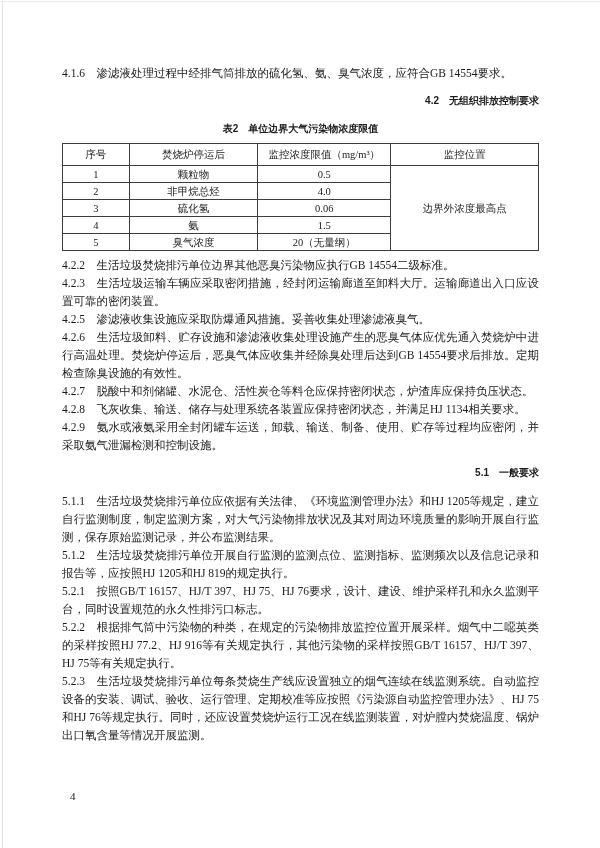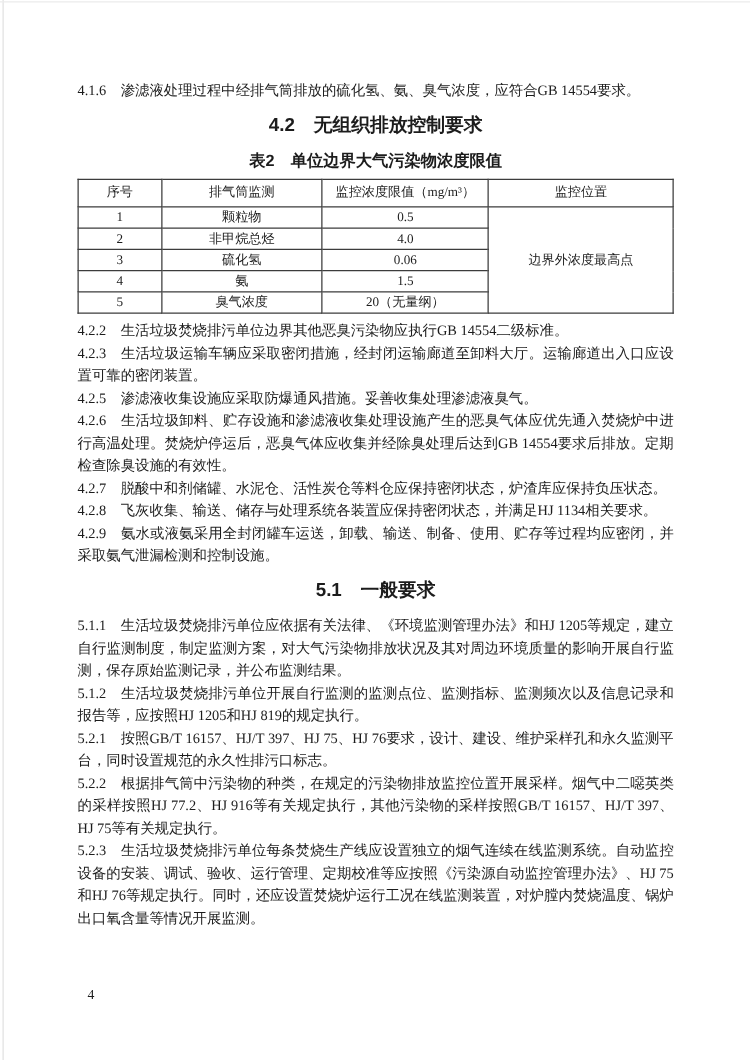--- a/index.html
+++ b/index.html
@@ -24,29 +24,29 @@
     left:62px; top:64px; width:477px;
     font-size:11.5px;
     line-height:18px;
     text-align:justify;
   }
   p.clause { margin:0; }
   p.clause.gap-after { margin-bottom:10px; }
   .heading {
     font-family:"Liberation Sans","DejaVu Sans",sans-serif;
     font-weight:bold;
-    font-size:15px;
+    font-size:10px;
     margin:10px 0;
-    text-align:center;
+    text-align:right;
   }
   .heading.section { margin-top:17px; margin-bottom:9px; }
   .tbl-caption {
     font-family:"Liberation Sans","DejaVu Sans",sans-serif;
     font-weight:bold;
-    font-size:13px;
+    font-size:10px;
     text-align:center;
     margin:6px 0 5px 0;
   }
   table.limits {
     width:100%;
     border-collapse:collapse;
     font-size:10.5px;
     line-height:13px;
     text-align:center;
     margin:0 0 5px 0;
@@ -90,21 +90,21 @@
   <table class="limits">
     <colgroup>
       <col class="c-no">
         <col class="c-item">
         <col class="c-lim">
         <col class="c-pos">
     </colgroup>
     <thead>
       <tr>
         <th>序号</th>
-        <th>排气筒监测</th>
+        <th>焚烧炉停运后</th>
         <th>监控浓度限值（mg/m³）</th>
         <th>监控位置</th>
       </tr>
     </thead>
     <tbody>
       <tr>
         <td>1</td>
         <td>颗粒物</td>
         <td>0.5</td>
         <td rowspan="5">边界外浓度最高点</td>

